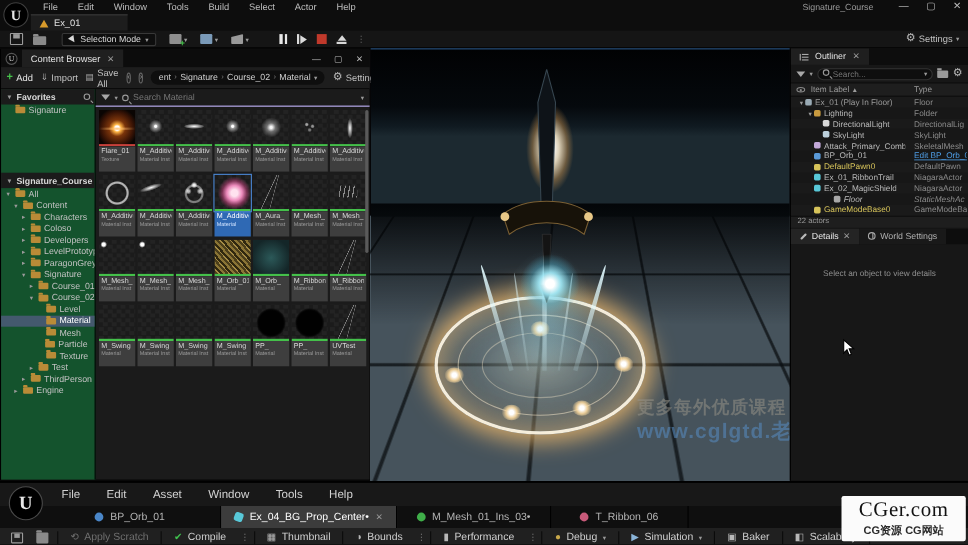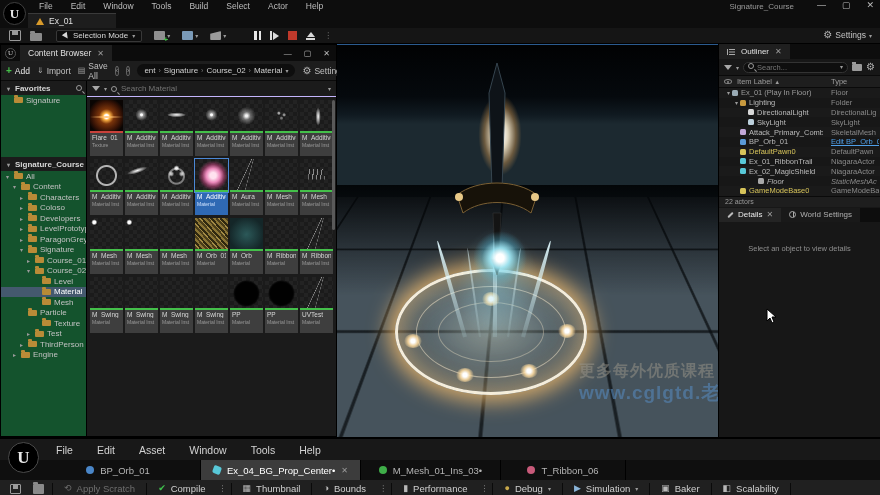--- a/index.html
+++ b/index.html
@@ -414,21 +414,21 @@
           <div class="tree-row selected" style="padding-left: 31px;">
             <span class="tr-arrow"></span>
             <span class="tr-folder"></span>
             <span>Material</span>
           </div>
           <div class="tree-row" style="padding-left: 31px;">
             <span class="tr-arrow"></span>
             <span class="tr-folder"></span>
             <span>Mesh</span>
           </div>
-          <div class="tree-row" style="padding-left: 17px;">
+          <div class="tree-row" style="padding-left: 30px;">
             <span class="tr-arrow"></span>
             <span class="tr-folder"></span>
             <span>Particle</span>
           </div>
           <div class="tree-row" style="padding-left: 31px;">
             <span class="tr-arrow"></span>
             <span class="tr-folder"></span>
             <span>Texture</span>
           </div>
           <div class="tree-row" style="padding-left: 24px;">
@@ -968,20 +968,24 @@
           <span class="bicon" style="color: rgb(184, 184, 184);">▣</span>
           <span>Baker</span>
         </div>
         <div class="bw-sep"></div>
         <div class="bw-btn">
           <span class="bicon" style="color: rgb(184, 184, 184);">◧</span>
           <span>Scalability</span>
         </div>
         <div class="bw-sep"></div>
       </div>
+    <div class="cger">
+      <div class="c1">CGer.com</div>
+      <div class="c2">CG资源 CG网站</div>
+    </div>
   </div>
 
   <div class="cursor">
     <svg width="12" height="16" viewBox="0 0 12 16">
       <polygon points="1,1 1,13 4,10 6,15 8,14 6,9 10,9" fill="#fff" stroke="#000" stroke-width="1"></polygon>
     </svg>
   </div>
 </div>
 
 </body></html>

